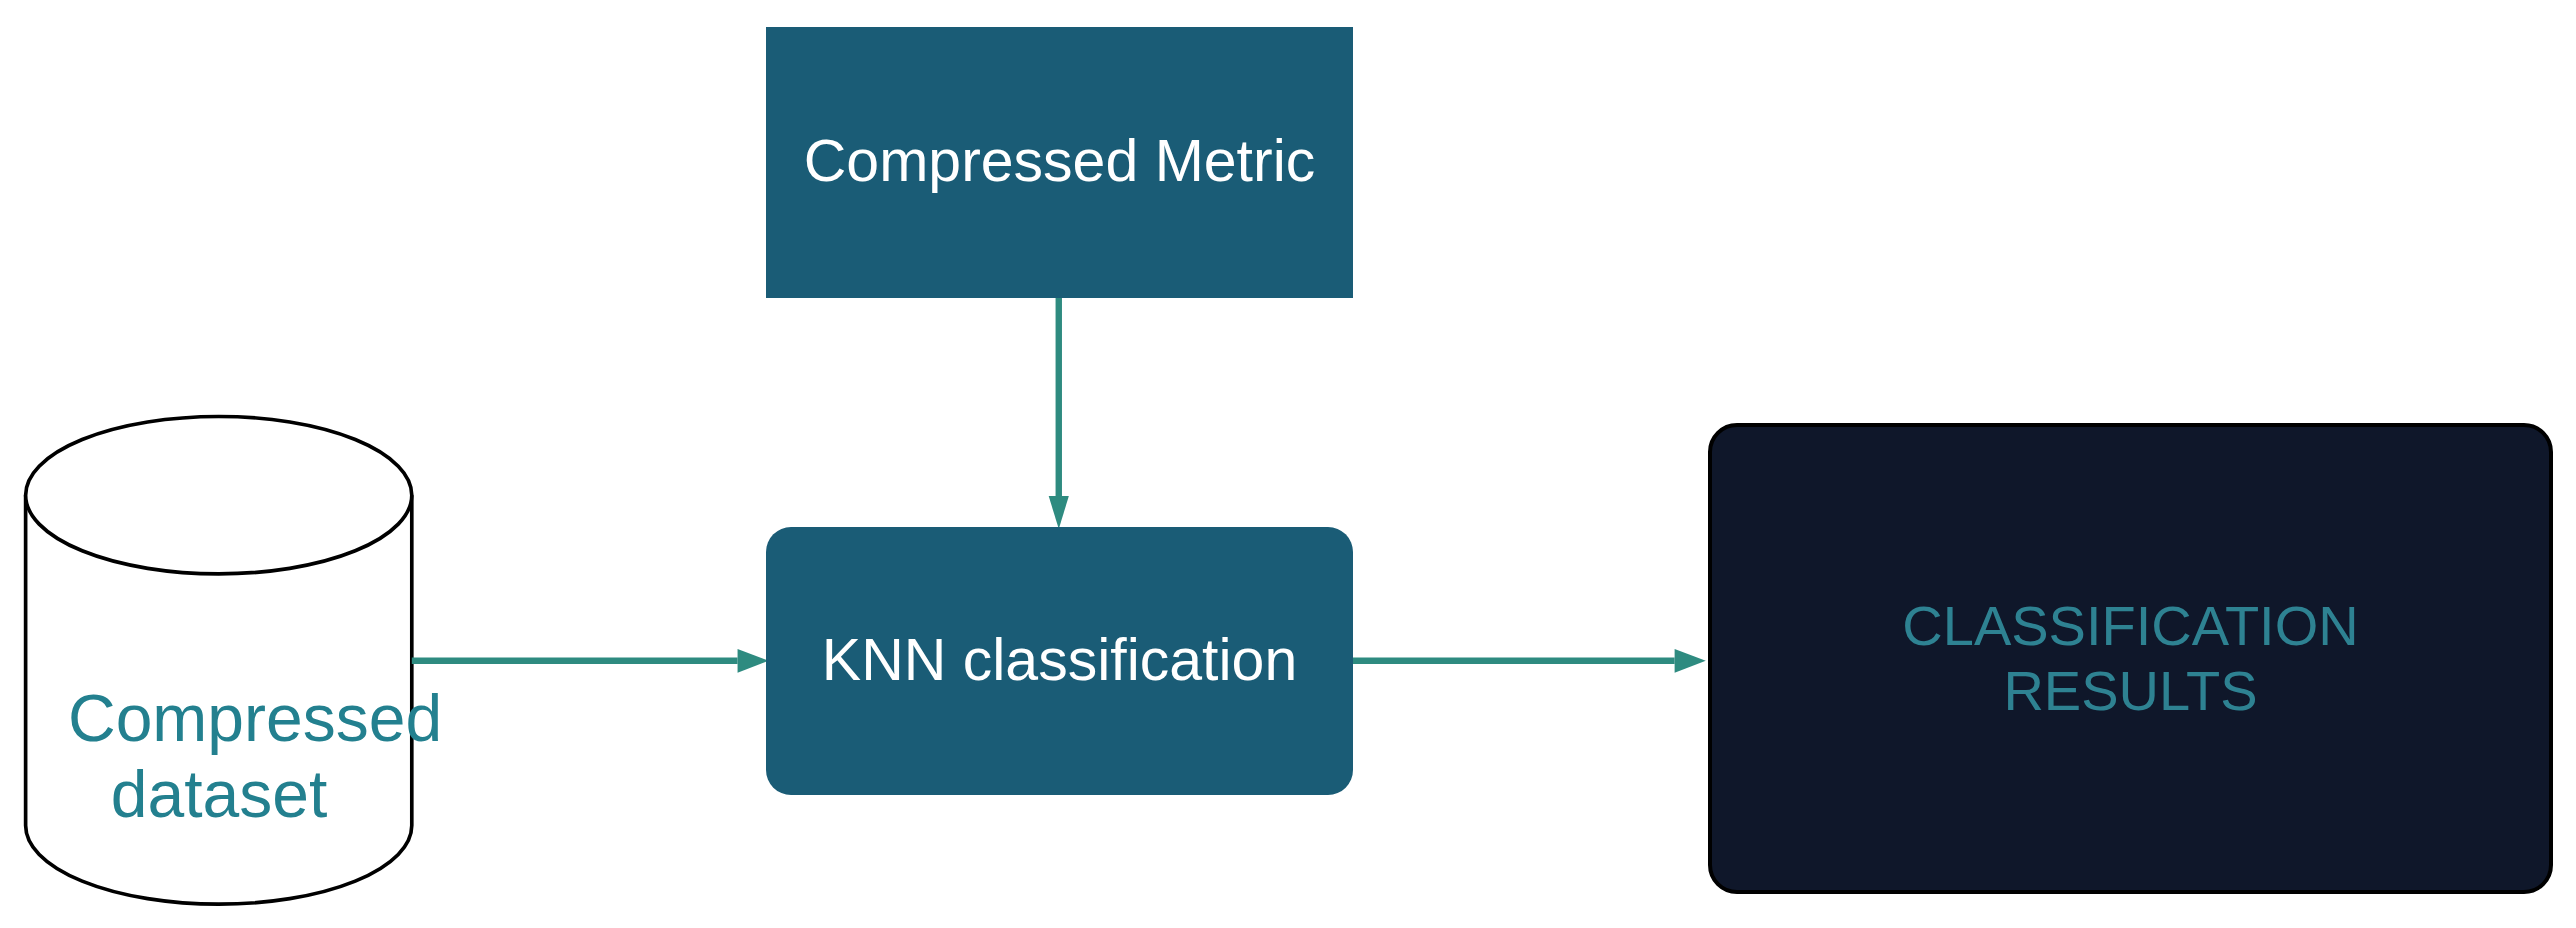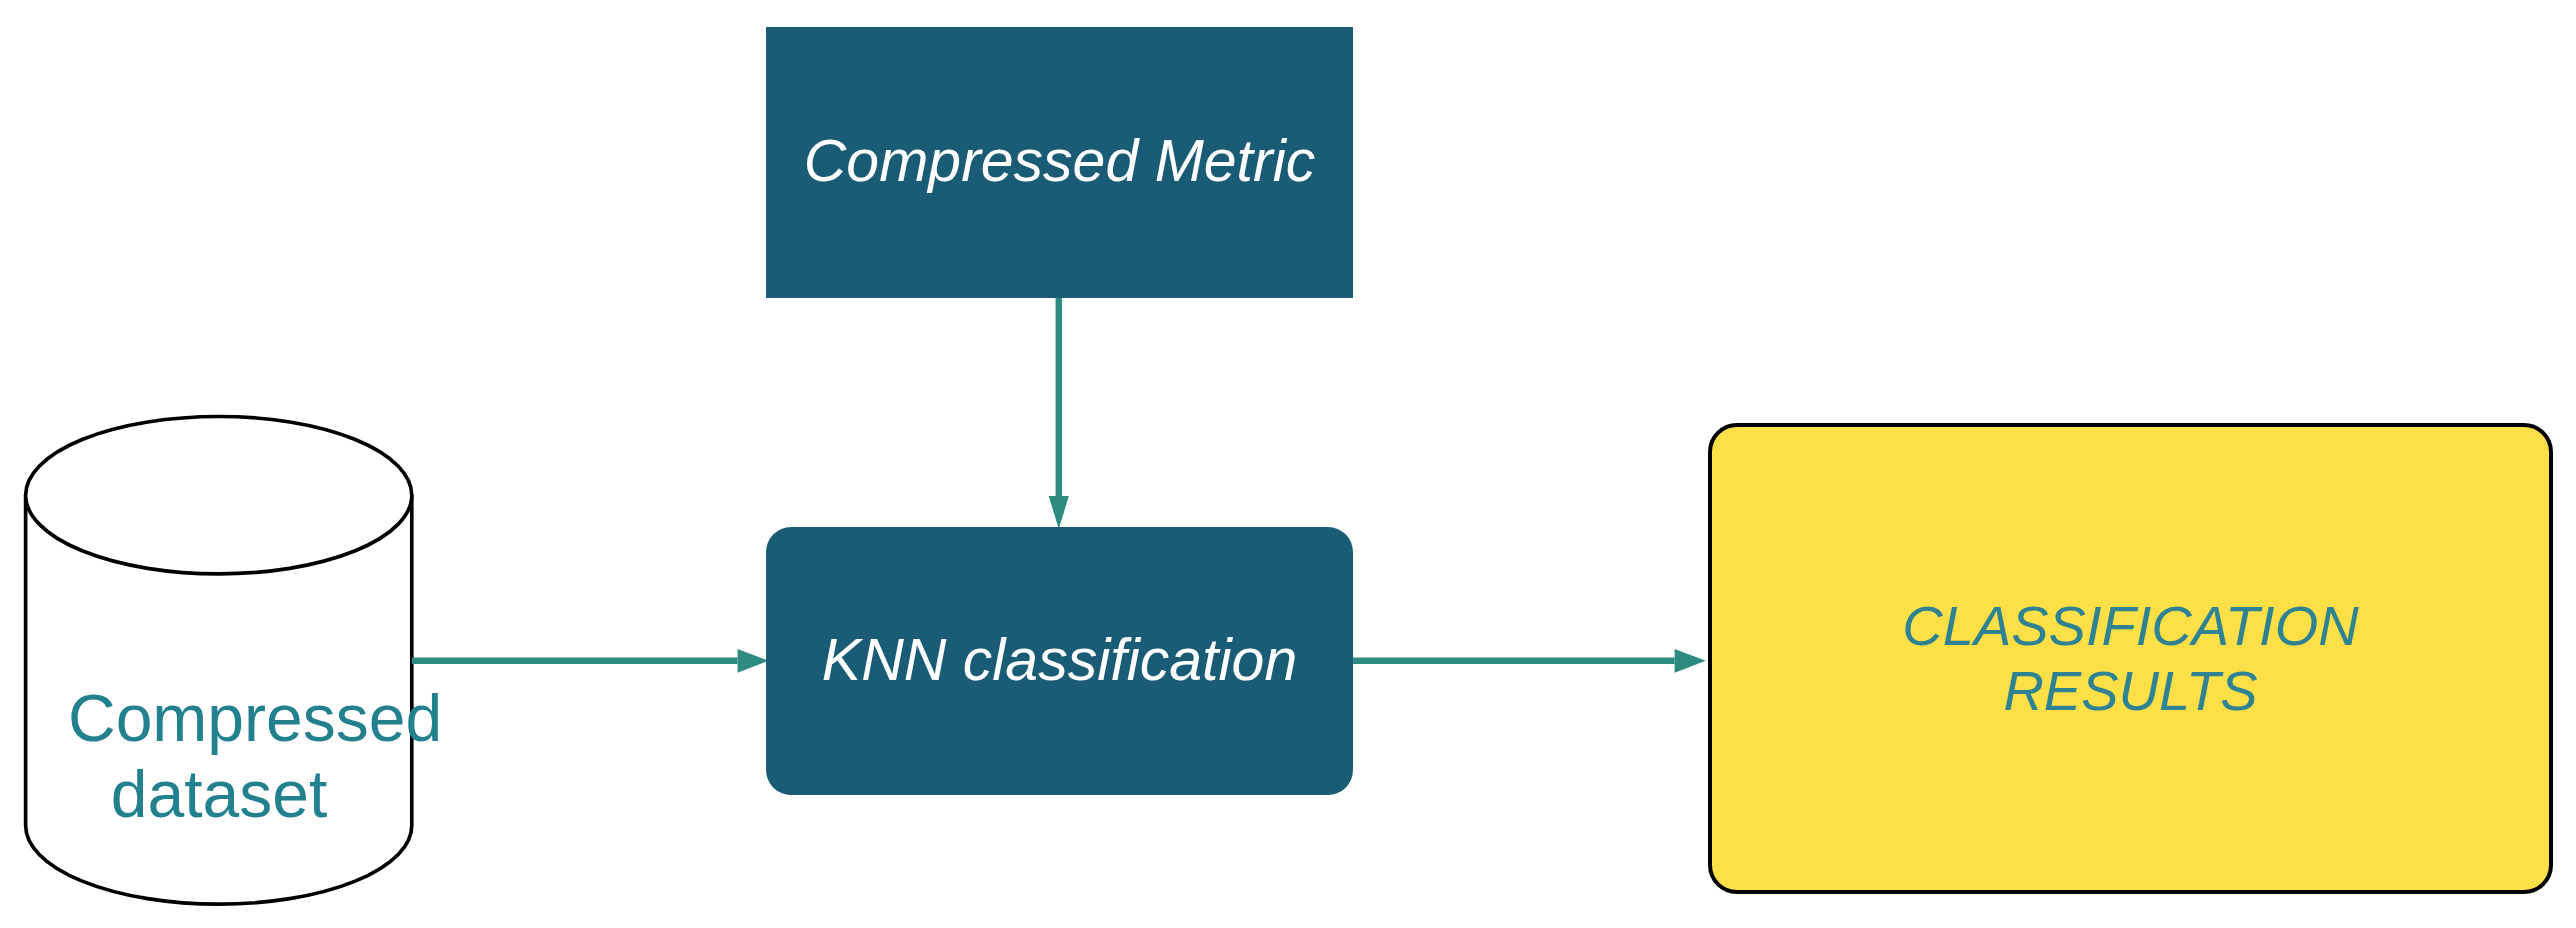--- a/index.html
+++ b/index.html
@@ -21,33 +21,32 @@
   }
   .layer{position:absolute;left:0;top:0;width:2576px;height:929px;}
   .shape-body{fill:#ffffff;stroke:var(--outline);stroke-width:4;}
   .edge-line{stroke:var(--arrow);stroke-width:7;fill:none;}
   .edge-head{fill:var(--arrow);stroke:none;}
   .node{
     position:absolute;
     display:flex;align-items:center;justify-content:center;
     text-align:center;
     box-sizing:border-box;
-    font-style:italic;
   }
   .proc{
     background:var(--box-fill);
     color:var(--box-text);
     font-size:59px;
     line-height:1.15;
   }
   .proc.metric{left:766px;top:26.5px;width:587px;height:271px;}
   .proc.knn{left:766px;top:527px;width:587px;height:268px;border-radius:25px;}
   .results{
     left:1708px;top:423px;width:845px;height:471px;
-    background:#fde047;
+    background:#0f172a;
     border:4.6px solid var(--outline);
     border-radius:29px;
     color:var(--results-text);
     font-size:56px;
     line-height:1.16;
   }
   .results .label-inner{display:inline-block;width:512px;}
   .cyl-label{
     position:absolute;
     left:68px;top:681px;width:302px;

